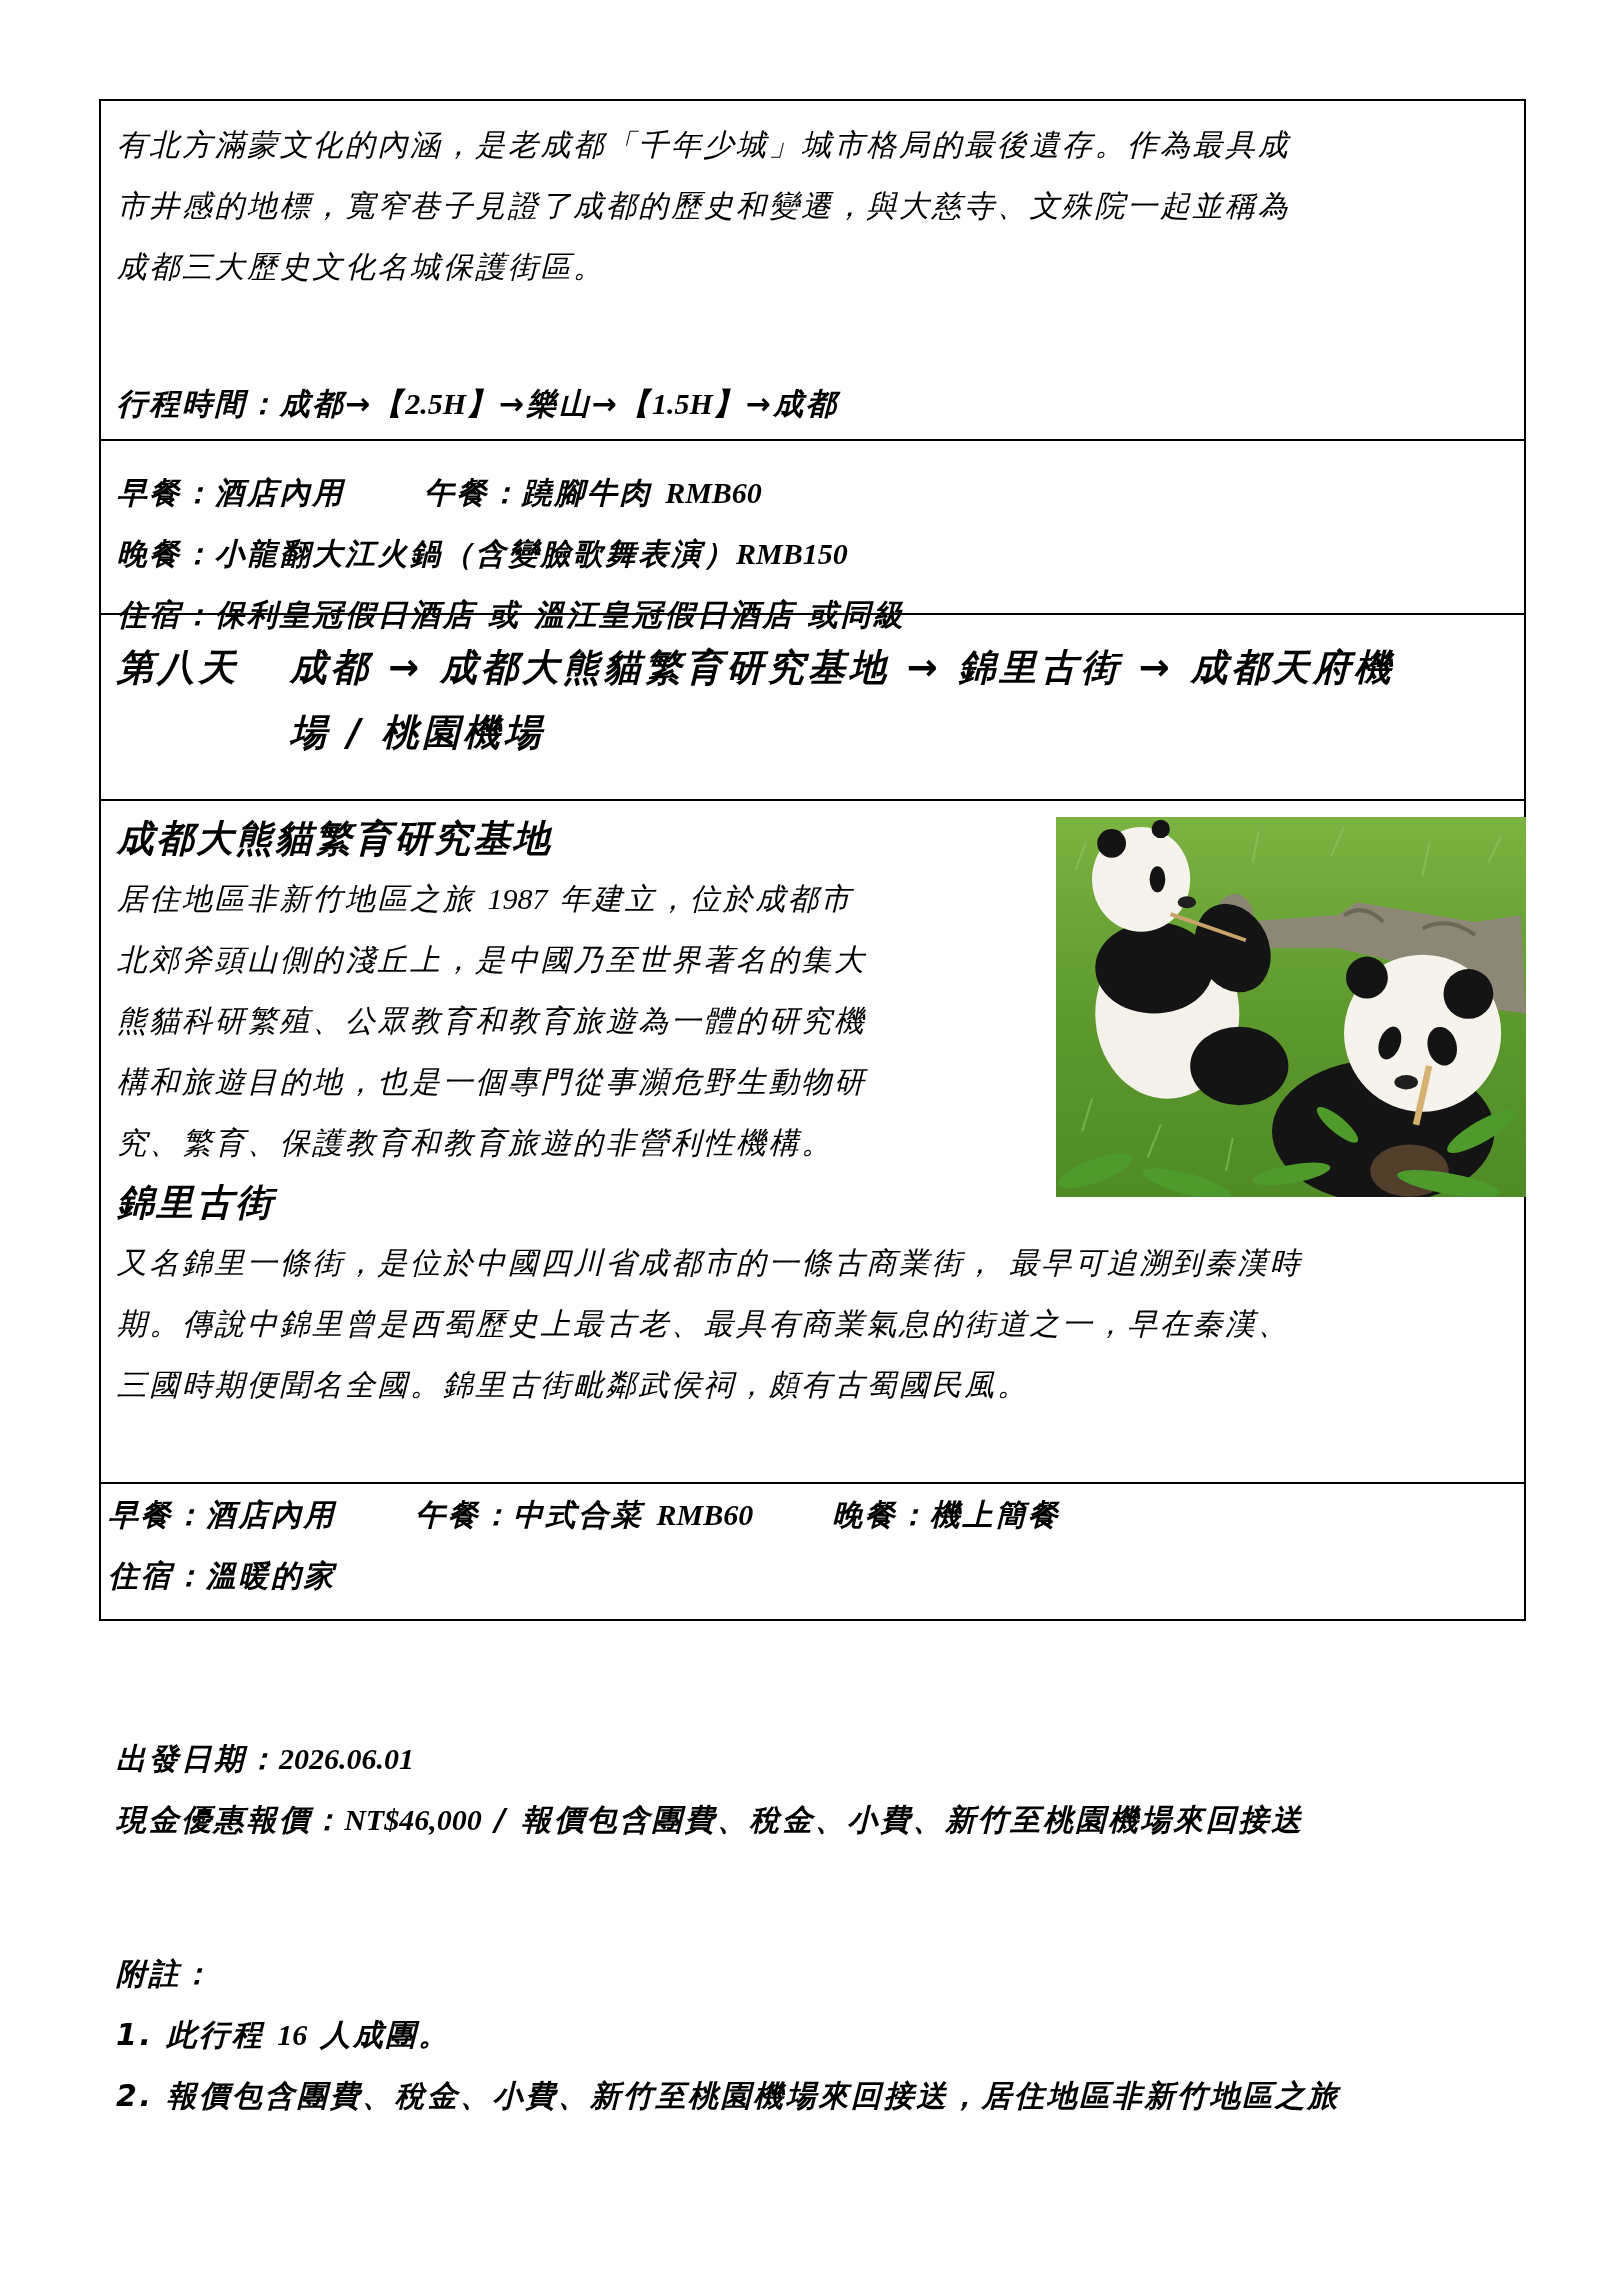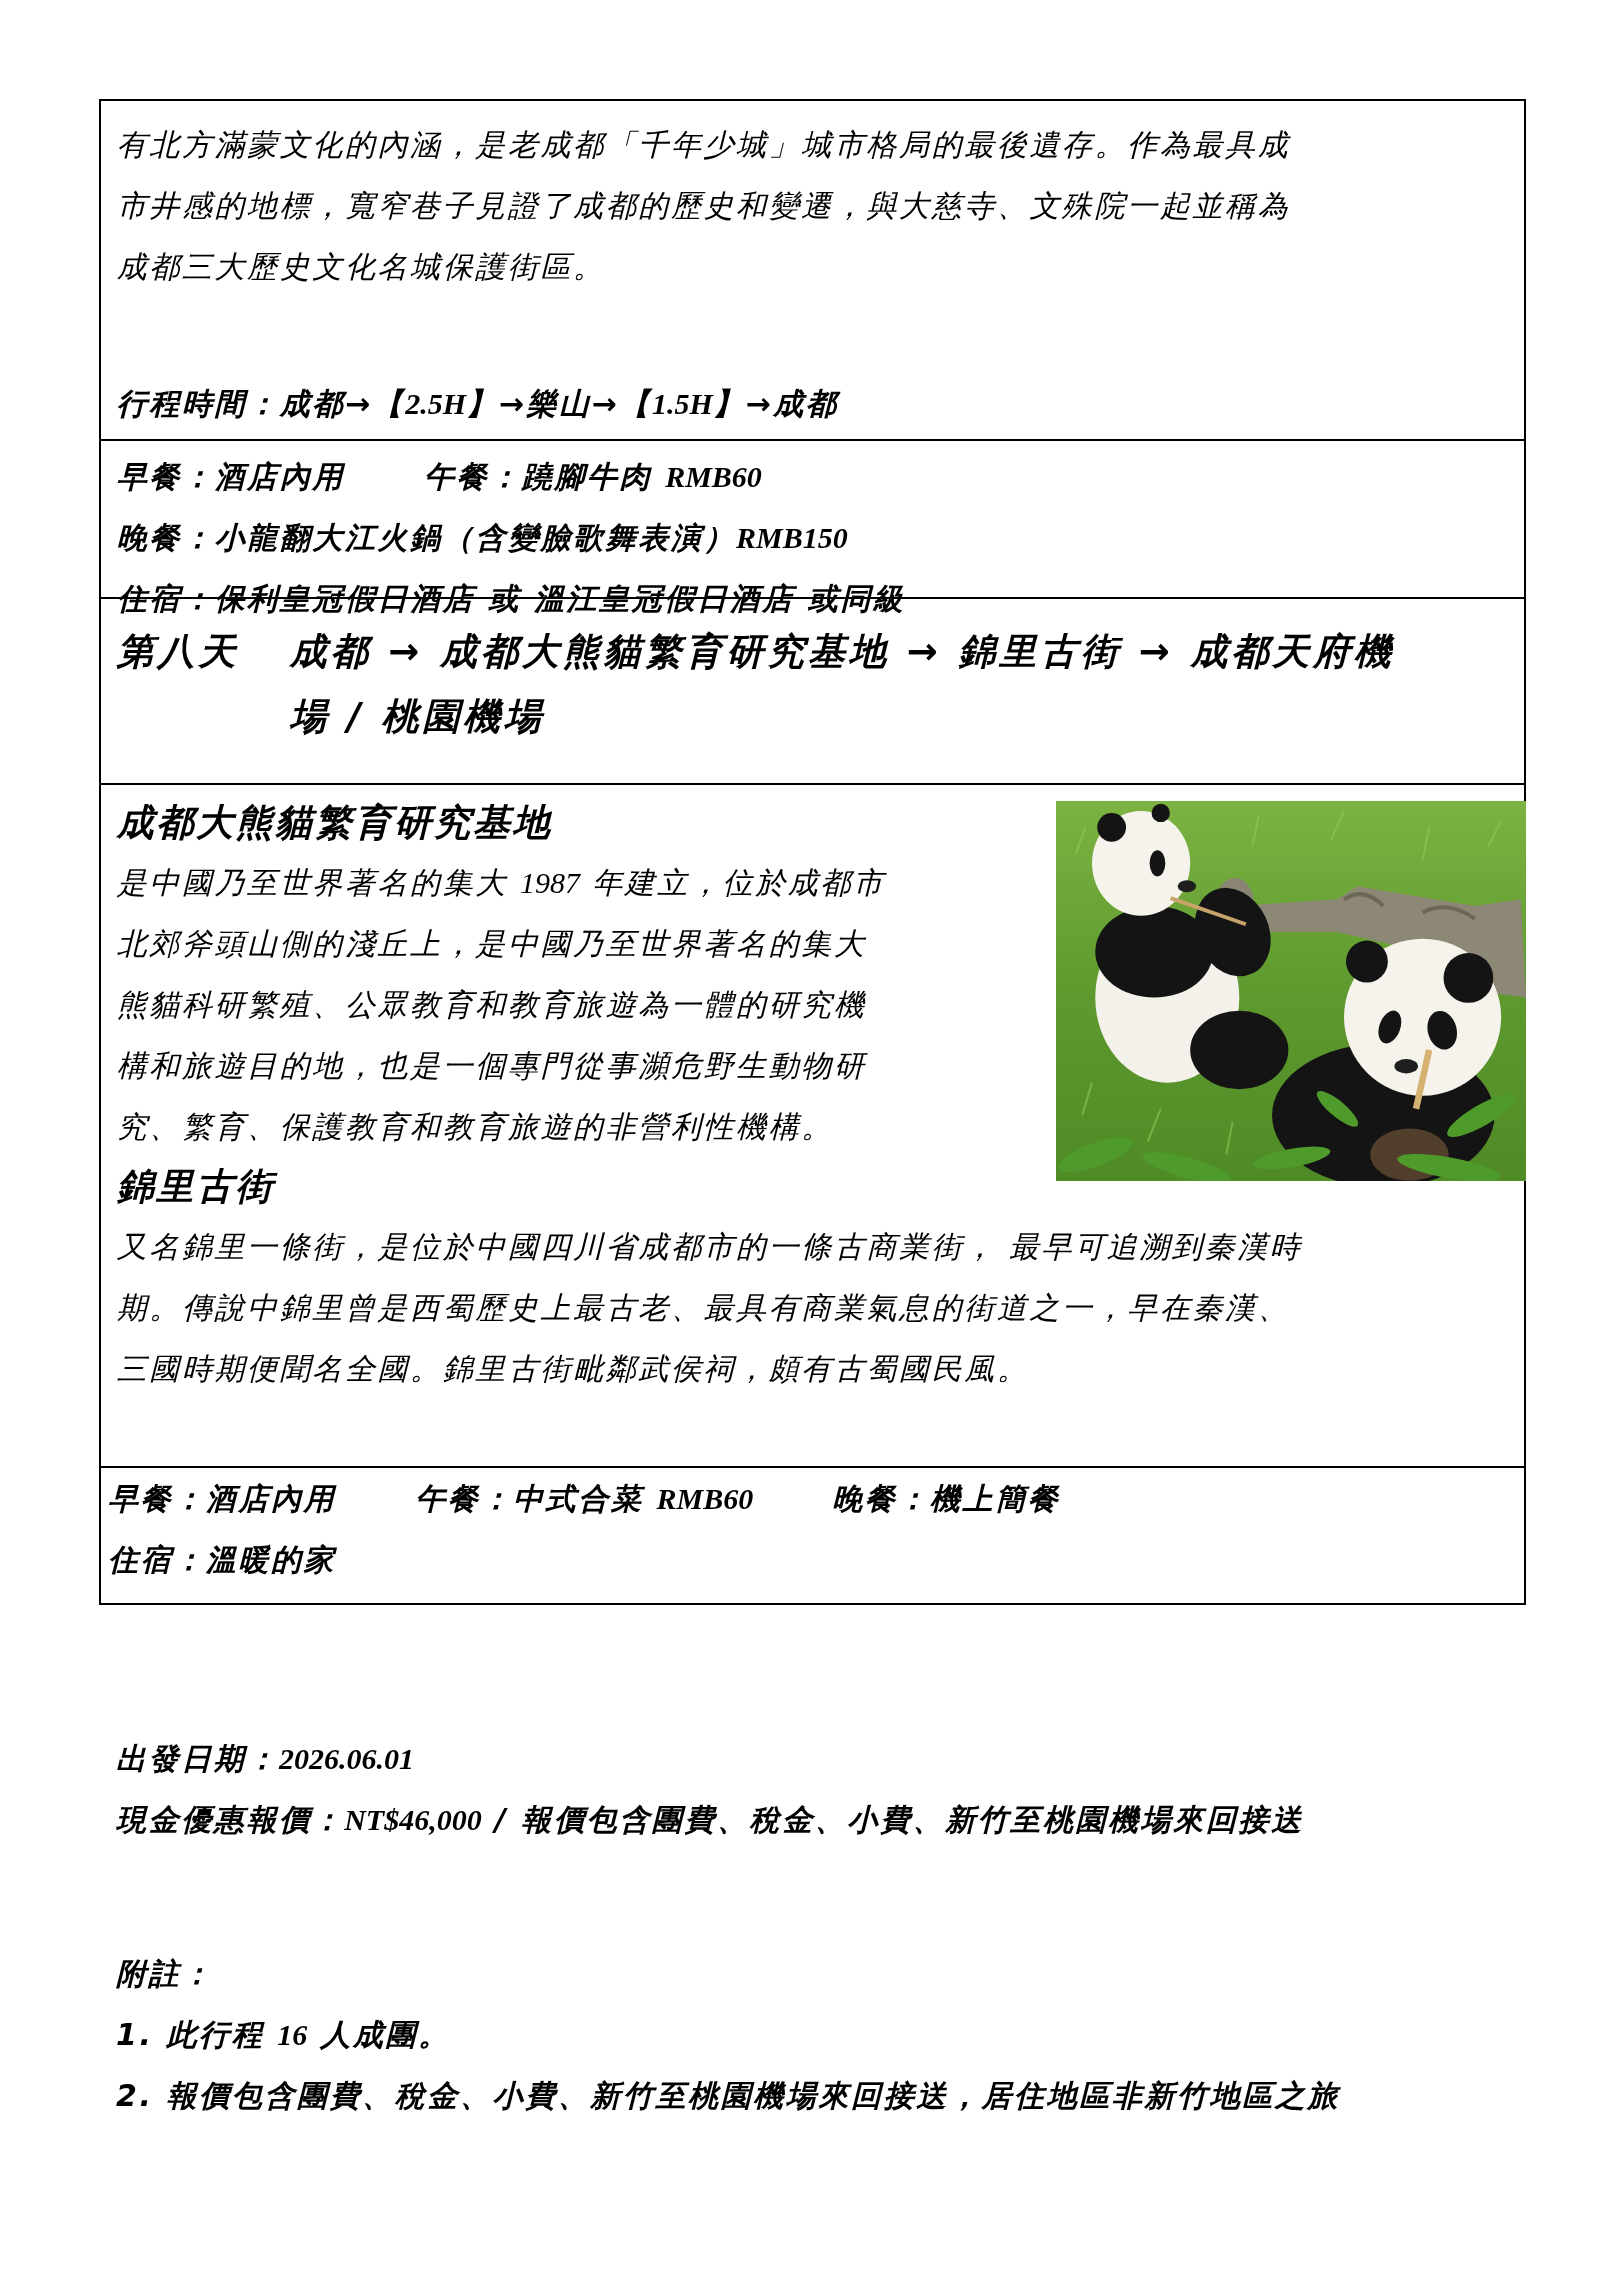--- a/index.html
+++ b/index.html
@@ -15,21 +15,21 @@
   }
   .row { border-bottom: 2px solid #000; box-sizing: border-box; position: relative; font-style: italic; }
   .row:last-child { border-bottom: none; }
   .body-text { font-size: 30px; line-height: 61px; letter-spacing: 2.6px; }
   .bold { font-weight: bold; }
   .num { font-family: "Liberation Serif", "DejaVu Serif", serif; font-weight: bold; letter-spacing: 0; }
   .num-regular { font-family: "Liberation Serif", "DejaVu Serif", serif; letter-spacing: 0; }
   .row-intro { height: 340px; padding: 13px 15.7px 0 15.7px; box-sizing: border-box; }
   .row-intro .p { margin: 0; }
   .row-intro .travel { position: absolute; left: 15.7px; top: 272px; }
-  .row-meals1 { height: 158px; padding: 5.2px 15.7px 0 15.7px; box-sizing: border-box; }
+  .row-meals1 { height: 158px; padding: 5.2px 15.7px 0 15.7px; box-sizing: border-box; margin-top: 16px; }
   .row-day { height: 186px; padding: 19.6px 15.7px 0 15.7px; box-sizing: border-box; }
   .day-grid { display: flex; font-size: 37px; font-weight: bold; line-height: 65px; letter-spacing: 3.9px; }
   .day-label { width: 173px; flex: none; }
   .day-route { flex: 1; }
   .row-content { height: 683px; padding: 7.9px 15.7px 0 15.7px; box-sizing: border-box; }
   .content-text { width: 910px; flex: none; }
   .photo {
     position: absolute; left: 955px; top: 16.4px; width: 470px; height: 380px;
     overflow: hidden; background: #6aa33c;
   }
@@ -74,21 +74,21 @@
           <div>成都 → 成都大熊貓繁育研究基地 → 錦里古街 → 成都天府機</div>
           <div>場 / 桃園機場</div>
         </div>
       </div>
     </div>
 
     <div class="row row-content">
       <div class="content-text">
         <div class="sub-heading">成都大熊貓繁育研究基地</div>
         <div class="body-text">
-          <span>是中國乃至世界著名的集大 </span><span class="num-regular">1987</span><span> 年建立，位於成都市</span>
+          <span>居住地區非新竹地區之旅 </span><span class="num-regular">1987</span><span> 年建立，位於成都市</span>
         </div>
         <div class="body-text">北郊斧頭山側的淺丘上，是中國乃至世界著名的集大</div>
         <div class="body-text">熊貓科研繁殖、公眾教育和教育旅遊為一體的研究機</div>
         <div class="body-text">構和旅遊目的地，也是一個專門從事瀕危野生動物研</div>
         <div class="body-text">究、繁育、保護教育和教育旅遊的非營利性機構。</div>
       </div>
 
       <div class="photo" aria-label="兩隻大熊貓在草地上吃竹子">
         <svg width="470" height="380" viewBox="0 0 718 580" xmlns="http://www.w3.org/2000/svg">
           <defs>

